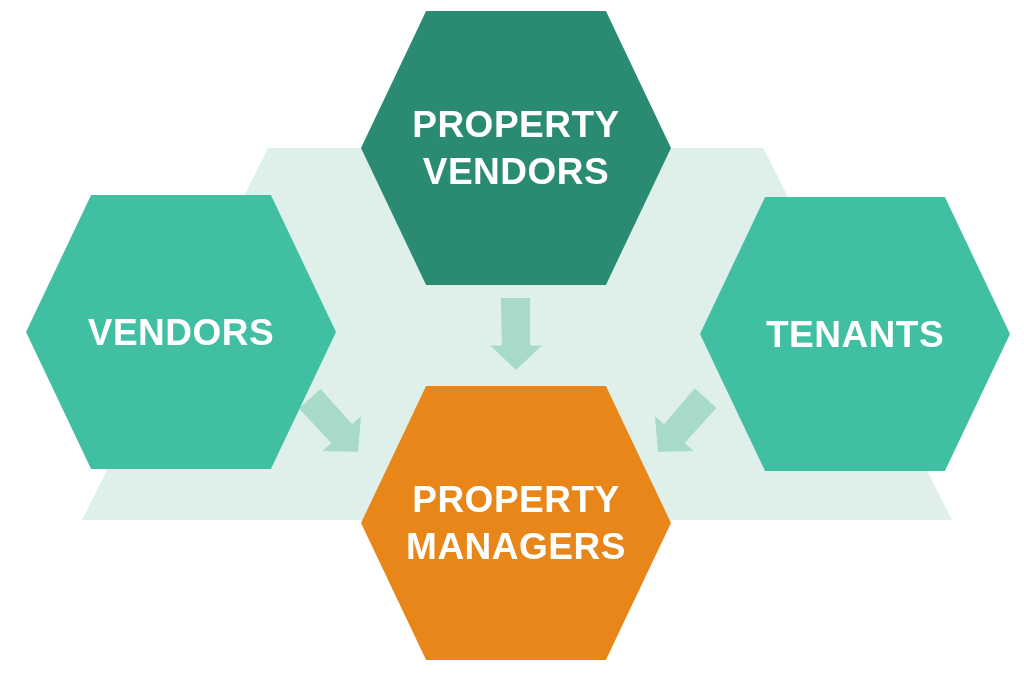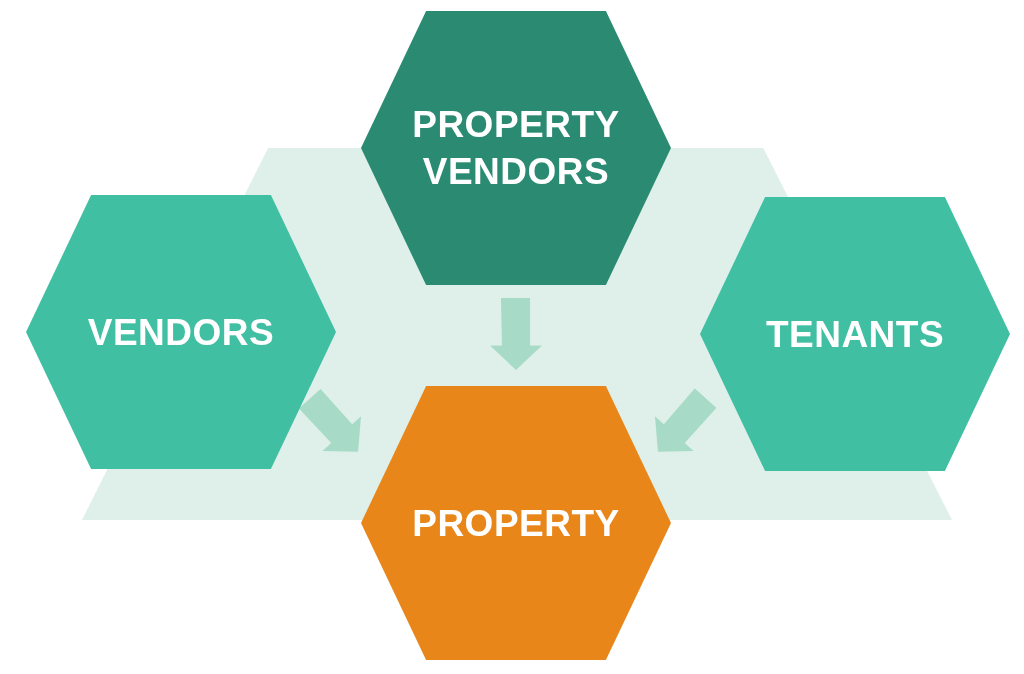--- a/index.html
+++ b/index.html
@@ -82,15 +82,16 @@
   <div class="hex hex-vendors" style="background: rgb(64, 191, 163);">
     <div class="label-line" style="color: rgb(255, 255, 255);">VENDORS</div>
   </div>
 
   <div class="hex hex-tenants" style="background: rgb(64, 191, 163);">
     <div class="label-line" style="color: rgb(255, 255, 255);">TENANTS</div>
   </div>
 
   <div class="hex hex-managers" style="background: rgb(232, 134, 26);">
     <div class="label-line" style="color: rgb(255, 255, 255);">PROPERTY</div>
+    <div class="label-line" style="color: rgb(255, 255, 255);">MANAGERS</div>
   </div>
 
 </div>
 
 </body></html>

